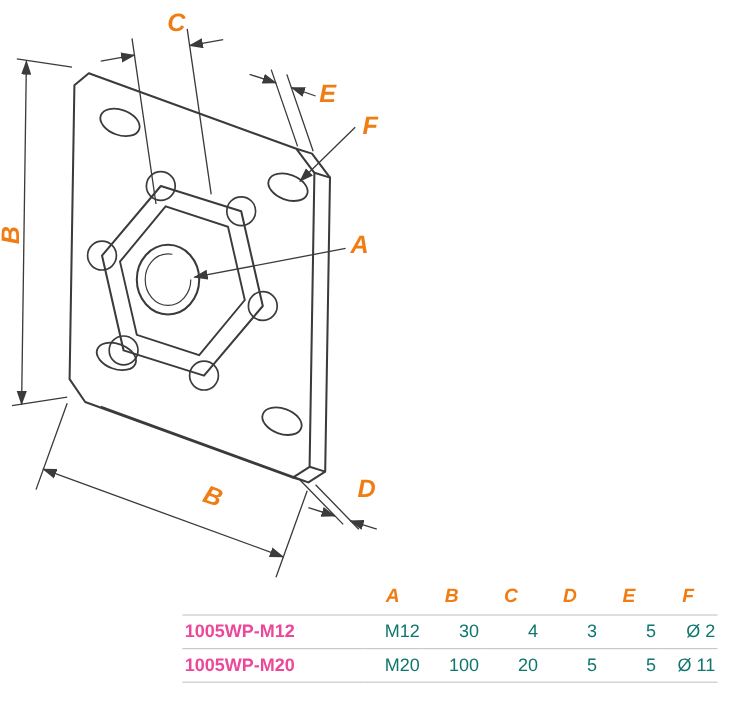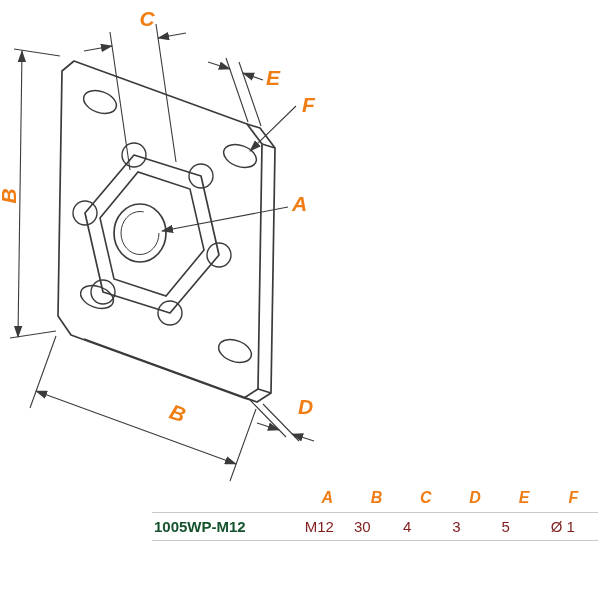--- a/index.html
+++ b/index.html
@@ -46,29 +46,29 @@
   table.spec-table col.dim-col { width: 49px; }
   th.dim-head {
     color: #F07D13;
     font-weight: bold;
     font-style: italic;
     font-size: 16px;
     text-align: center;
   }
   td.part {
     font-weight: bold;
-    color: #14532d;
+    color: #ec4899;
     font-size: 15px;
     text-align: left;
     padding-left: 8px;
   }
   td.val {
-    color: #7f1d1d;
+    color: #0f766e;
     font-size: 15px;
-    text-align: left;
+    text-align: right;
   }
 </style>
 </head>
 <body>
 
 <div class="canvas">
 
   <svg class="drawing" width="609" height="600" viewBox="0 0 609 600">
     <defs>
       <marker id="arr" viewBox="0 0 10 7" refX="9.2" refY="3.5" markerWidth="11" markerHeight="8" orient="auto-start-reverse">
@@ -169,18 +169,27 @@
       </tr>
     </thead>
     <tbody>
       <tr>
         <td class="part">1005WP-M12</td>
         <td class="val">M12</td>
         <td class="val">30</td>
         <td class="val">4</td>
         <td class="val">3</td>
         <td class="val">5</td>
-        <td class="val">Ø 1</td>
+        <td class="val">Ø 2</td>
+      </tr>
+      <tr>
+        <td class="part">1005WP-M20</td>
+        <td class="val">M20</td>
+        <td class="val">100</td>
+        <td class="val">20</td>
+        <td class="val">5</td>
+        <td class="val">5</td>
+        <td class="val">Ø 11</td>
       </tr>
     </tbody>
   </table>
 
 </div>
 
 </body></html>

